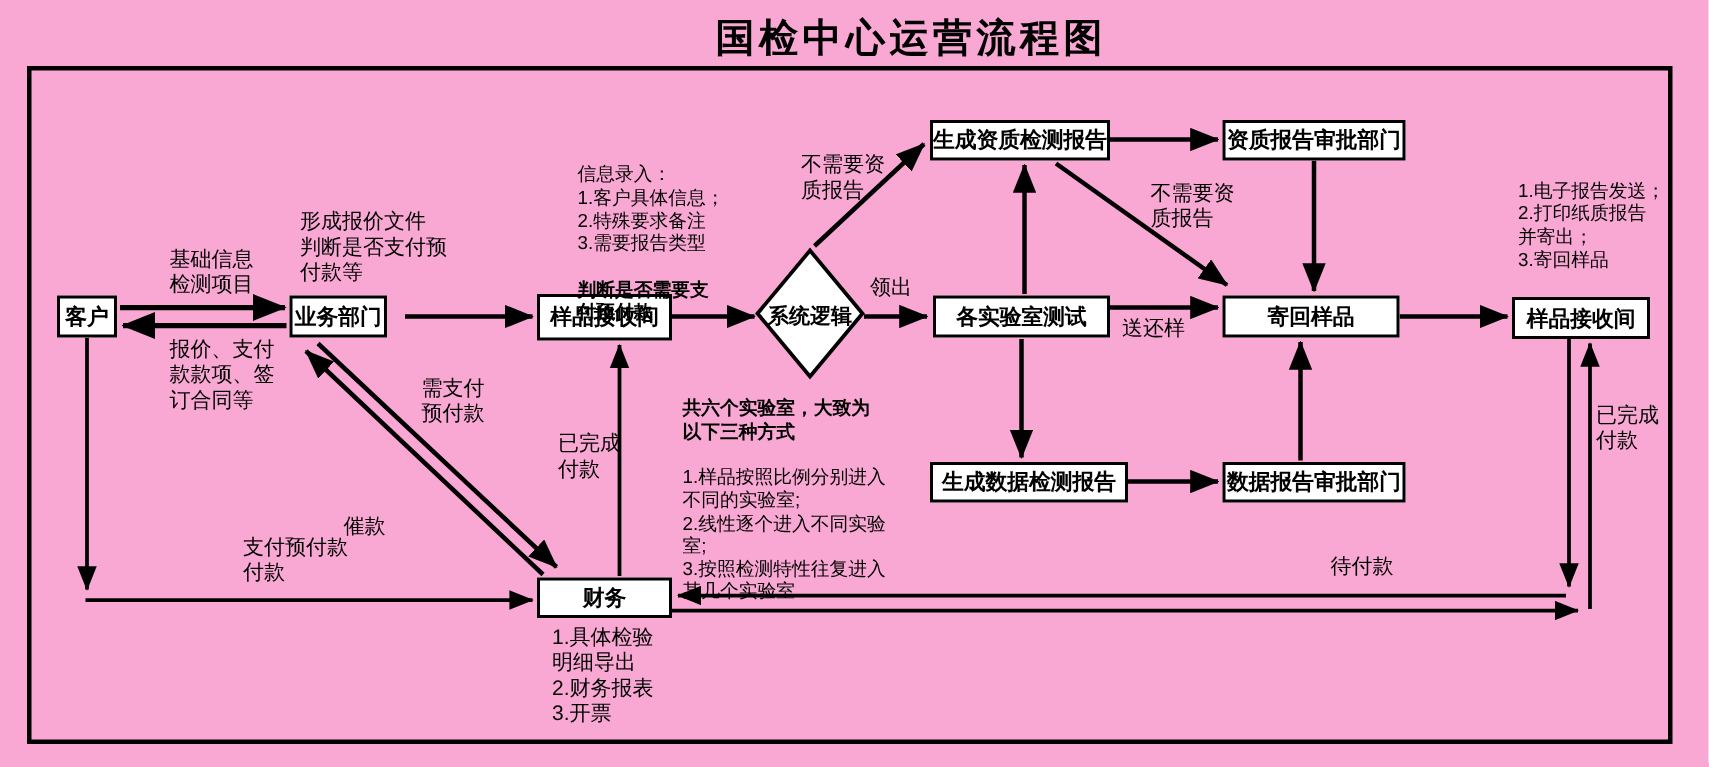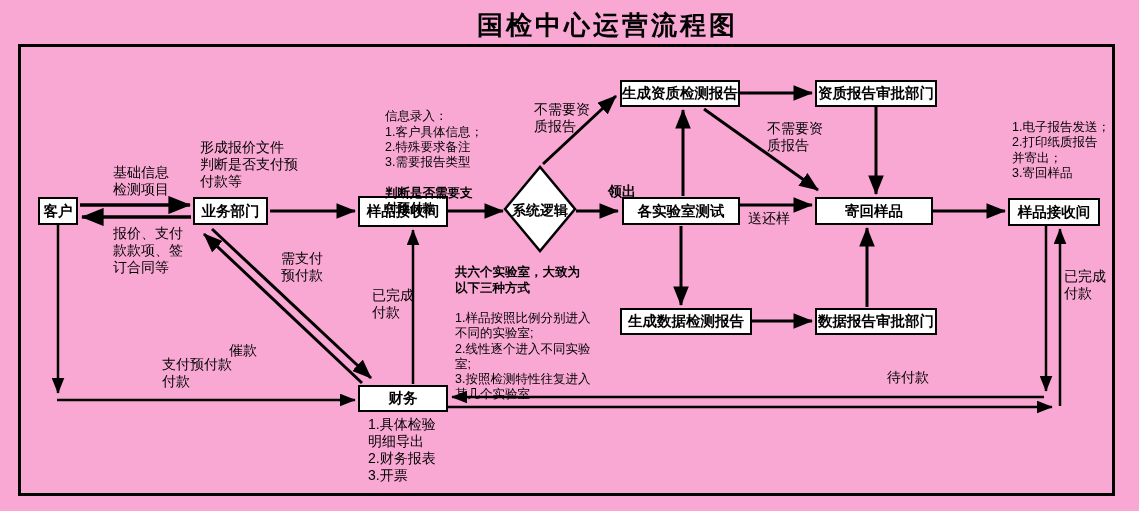--- a/index.html
+++ b/index.html
@@ -56,21 +56,21 @@
       <line x1="413" y1="384" x2="413" y2="230" stroke-width="2.5" marker-end="url(#ah)"></line>
       <line x1="1046" y1="226" x2="1046" y2="391" stroke-width="2.5" marker-end="url(#ah)"></line>
       <line x1="1044" y1="397" x2="452" y2="397" stroke-width="2.5" marker-end="url(#ah)"></line>
       <line x1="448" y1="407" x2="1052" y2="407" stroke-width="2.5" marker-end="url(#ah)"></line>
       <line x1="1060" y1="406" x2="1060" y2="229" stroke-width="2.5" marker-end="url(#ah)"></line>
       <polygon points="505,209 540,167 575,209 540,251" fill="#fff" stroke="#000" stroke-width="2.5"></polygon>
     </g>
   </svg>
 
   <div class="node" style="left:38px;top:197px;width:40px;height:28px;">客户</div>
-  <div class="node" style="left:193px;top:197px;width:75px;height:28px;">业务部门</div>
+  <div class="node" style="left:193px;top:197px;width:65px;height:28px;">业务部门</div>
   <div class="node" style="left:358px;top:196px;width:90px;height:31px;">样品接收间</div>
   <div class="diamond-label" style="left:505px;top:202px;width:70px;">系统逻辑</div>
   <div class="node" style="left:622px;top:197px;width:118px;height:28px;">各实验室测试</div>
   <div class="node" style="left:815px;top:197px;width:118px;height:28px;">寄回样品</div>
   <div class="node" style="left:1008px;top:198px;width:92px;height:28px;">样品接收间</div>
   <div class="node" style="left:620px;top:80px;width:120px;height:27px;">生成资质检测报告</div>
   <div class="node" style="left:815px;top:80px;width:122px;height:27px;text-align:center;">资质报告审批部门</div>
   <div class="node" style="left:620px;top:308px;width:132px;height:27px;">生成数据检测报告</div>
   <div class="node" style="left:815px;top:308px;width:122px;height:27px;">数据报告审批部门</div>
   <div class="node" style="left:358px;top:385px;width:90px;height:27px;">财务</div>
@@ -93,21 +93,21 @@
     <span>信息录入：
 1.客户具体信息；
 2.特殊要求备注
 3.需要报告类型</span>
     <span class="b">判断是否需要支
 付预付款</span>
   </div>
 
   <div class="lbl" style="left:534px;top:101px;">不需要资
 质报告</div>
-  <div class="lbl" style="left:608px;top:183px;font-weight:bold;">领出</div>
+  <div class="lbl" style="left:580px;top:183px;">领出</div>
   <div class="lbl" style="left:767px;top:120px;">不需要资
 质报告</div>
 
   <div class="lbl small" style="left:455px;top:250px;">
     <span class="b">共六个实验室，大致为
 以下三种方式</span>
     <span>1.样品按照比例分别进入
 不同的实验室;
 2.线性逐个进入不同实验
 室;

